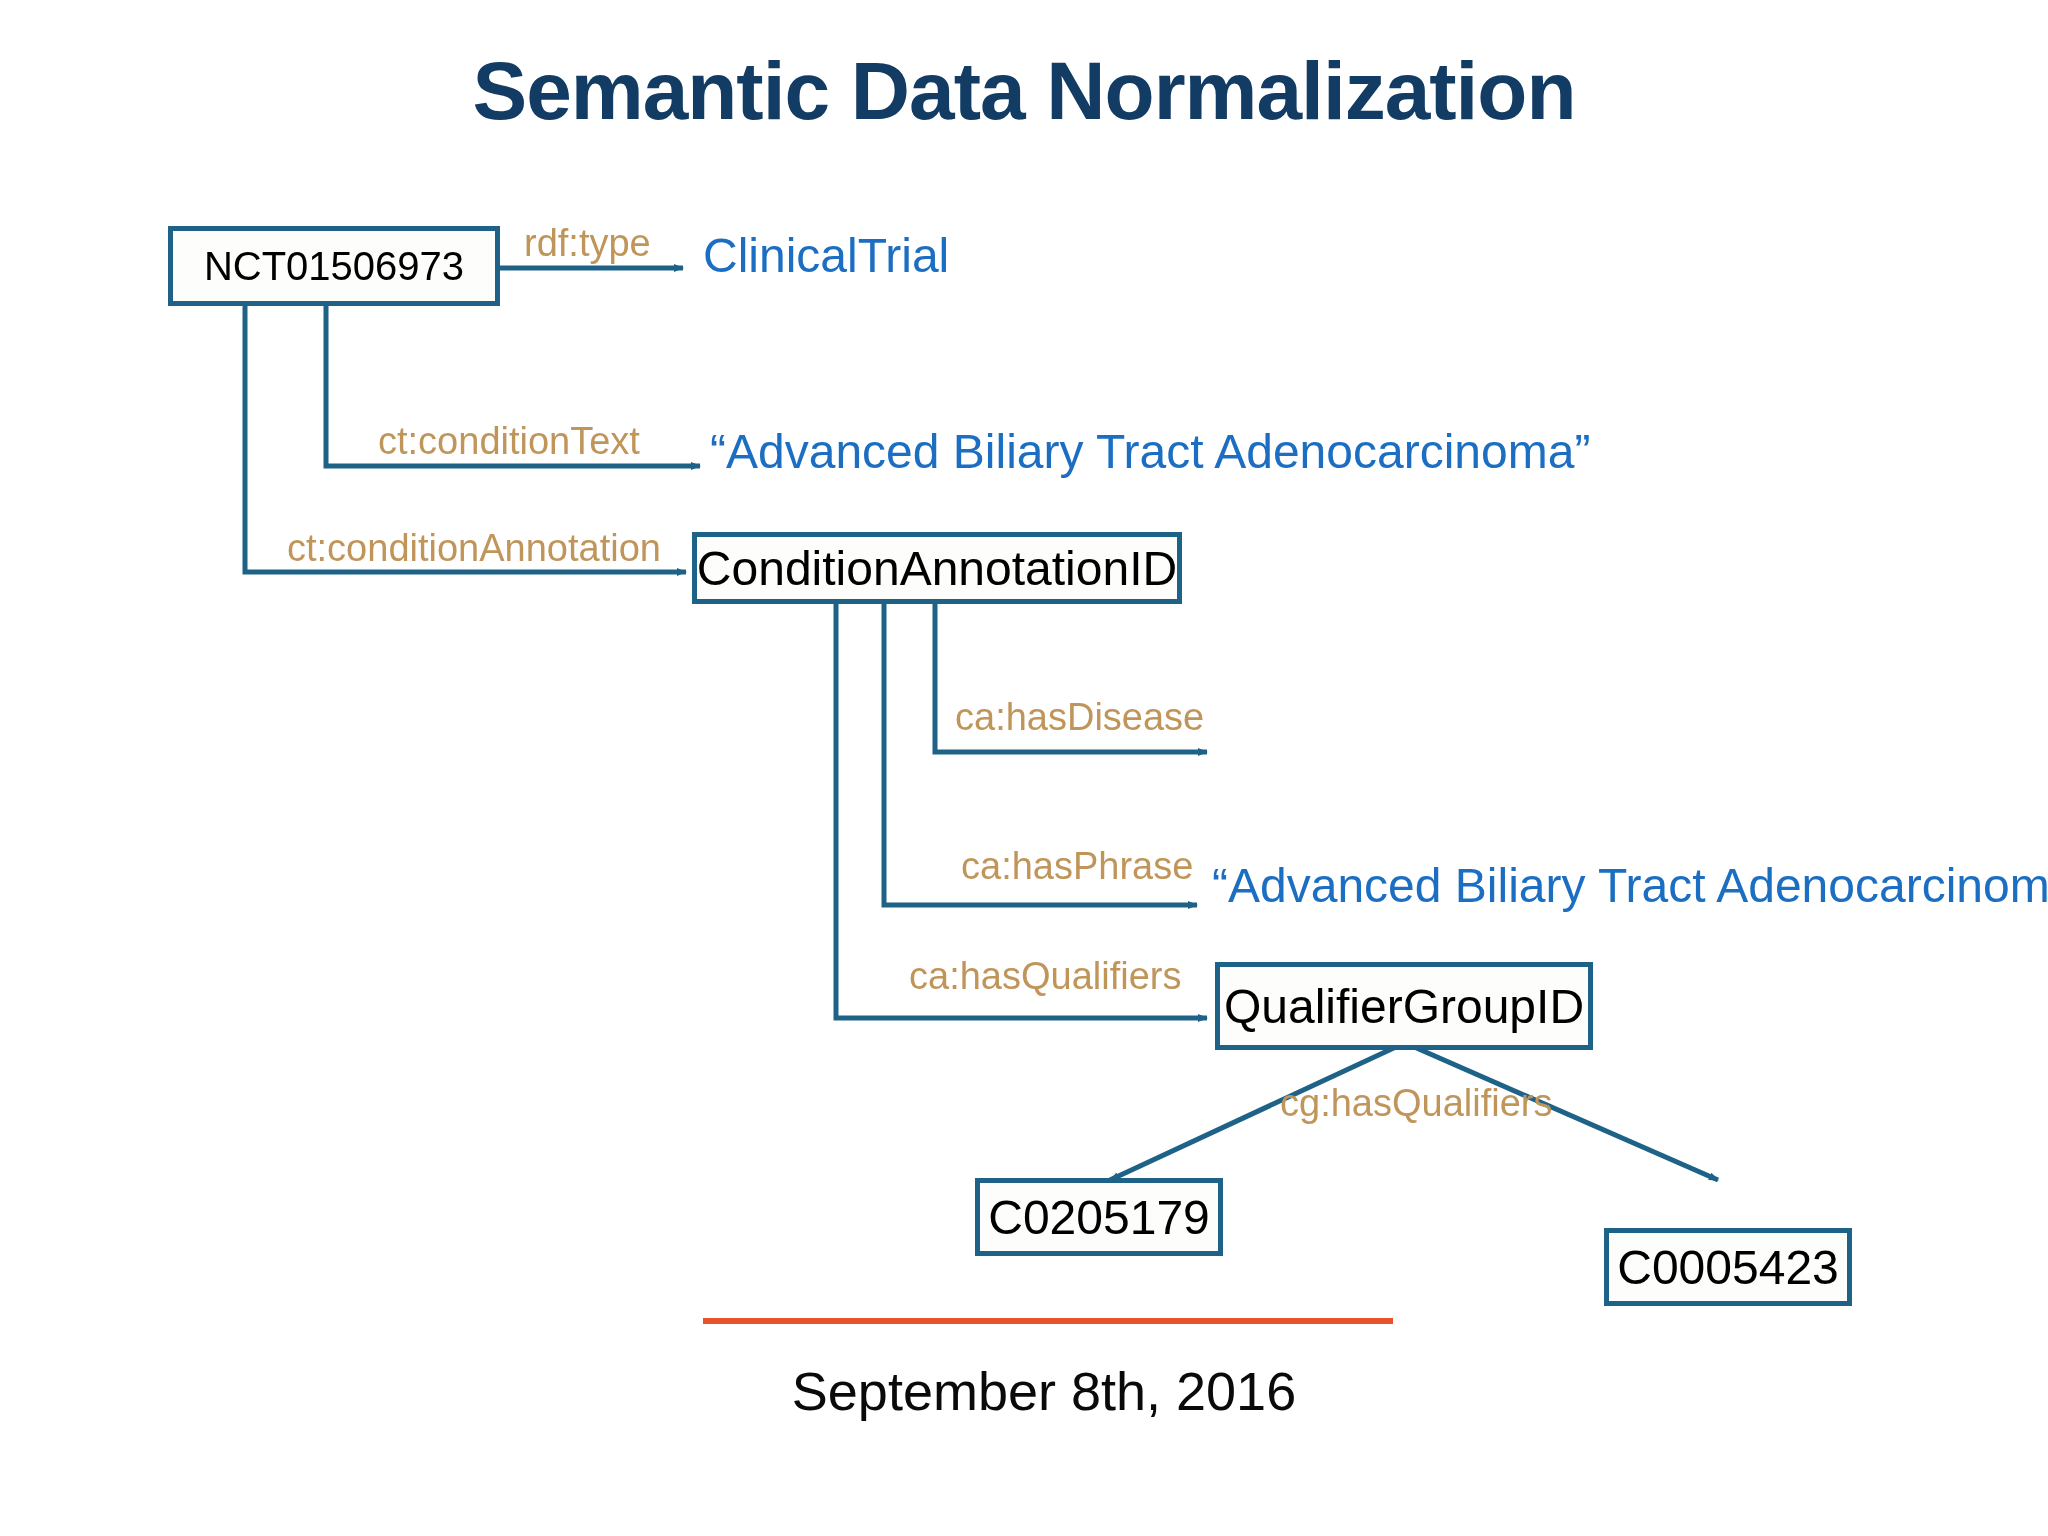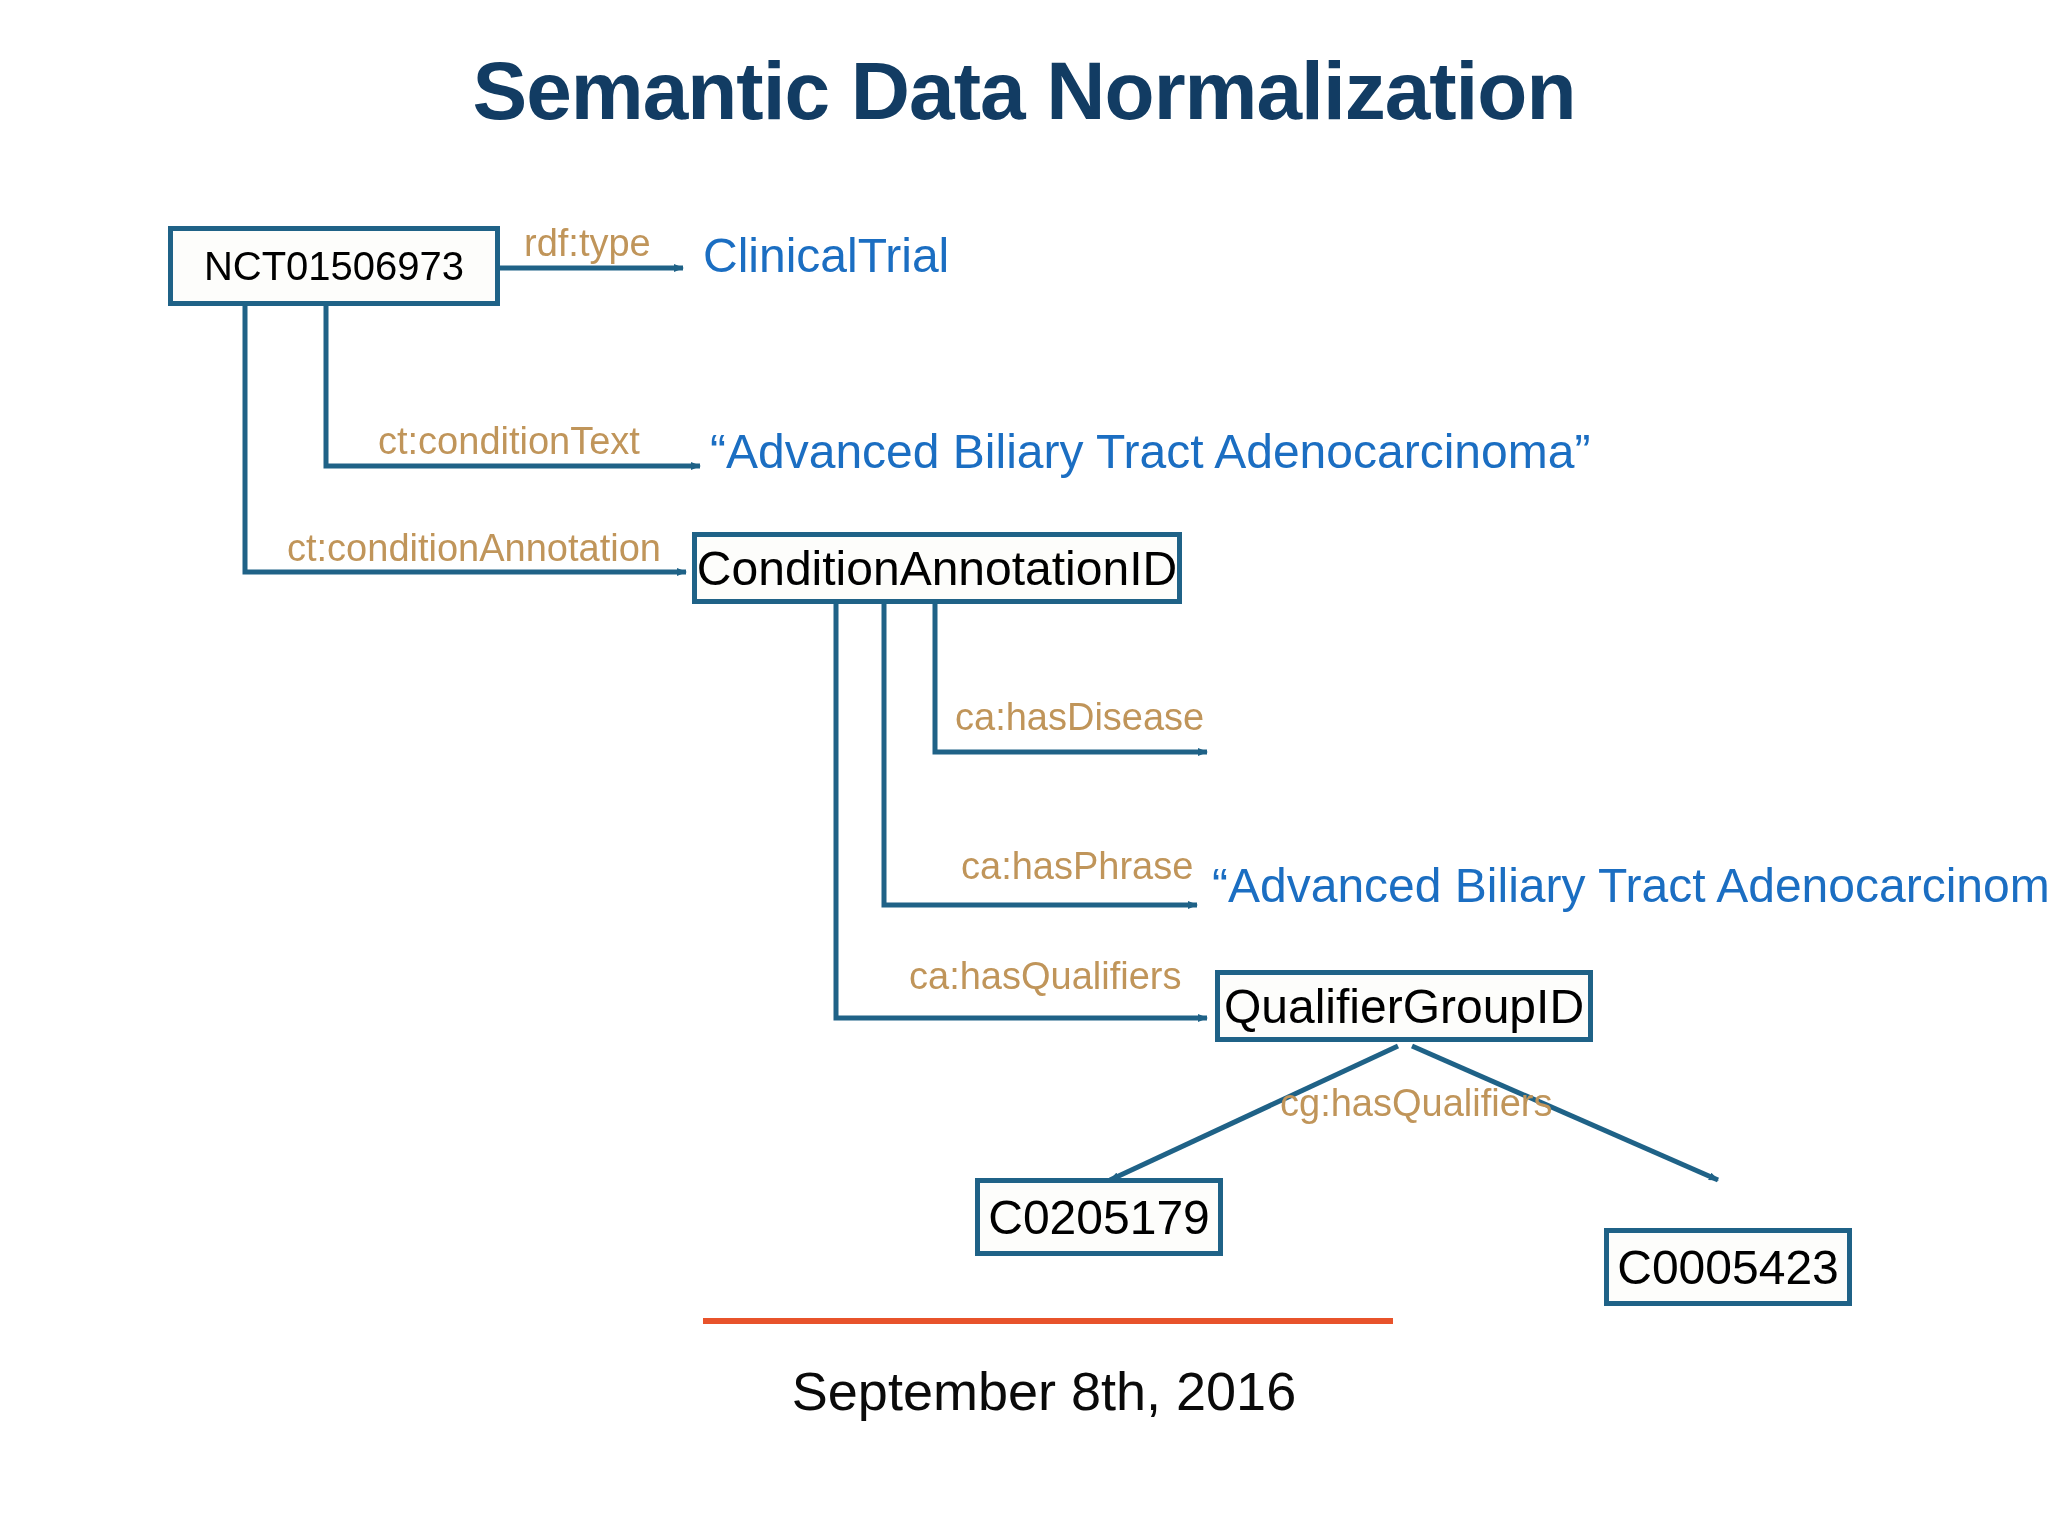--- a/index.html
+++ b/index.html
@@ -133,21 +133,21 @@
 
   <div class="node-box" style="left:168px; top:226px; width:332px; height:80px; font-size:40px;">
     <span>NCT01506973</span>
   </div>
 
   <div class="node-box" style="left:692px; top:532px; width:490px; height:72px; font-size:48px;">
     <span>ConditionAnnotationID</span>
   </div>
 
 
-  <div class="node-box" style="left:1215px; top:962px; width:378px; height:72px; font-size:48px;margin-top:8px;">
+  <div class="node-box" style="left:1215px; top:962px; width:378px; height:88px; font-size:48px;">
     <span>QualifierGroupID</span>
   </div>
 
   <div class="node-box" style="left:975px; top:1178px; width:248px; height:78px; font-size:48px;">
     <span>C0205179</span>
   </div>
 
   <div class="node-box" style="left:1604px; top:1228px; width:248px; height:78px; font-size:48px;">
     <span>C0005423</span>
   </div>

